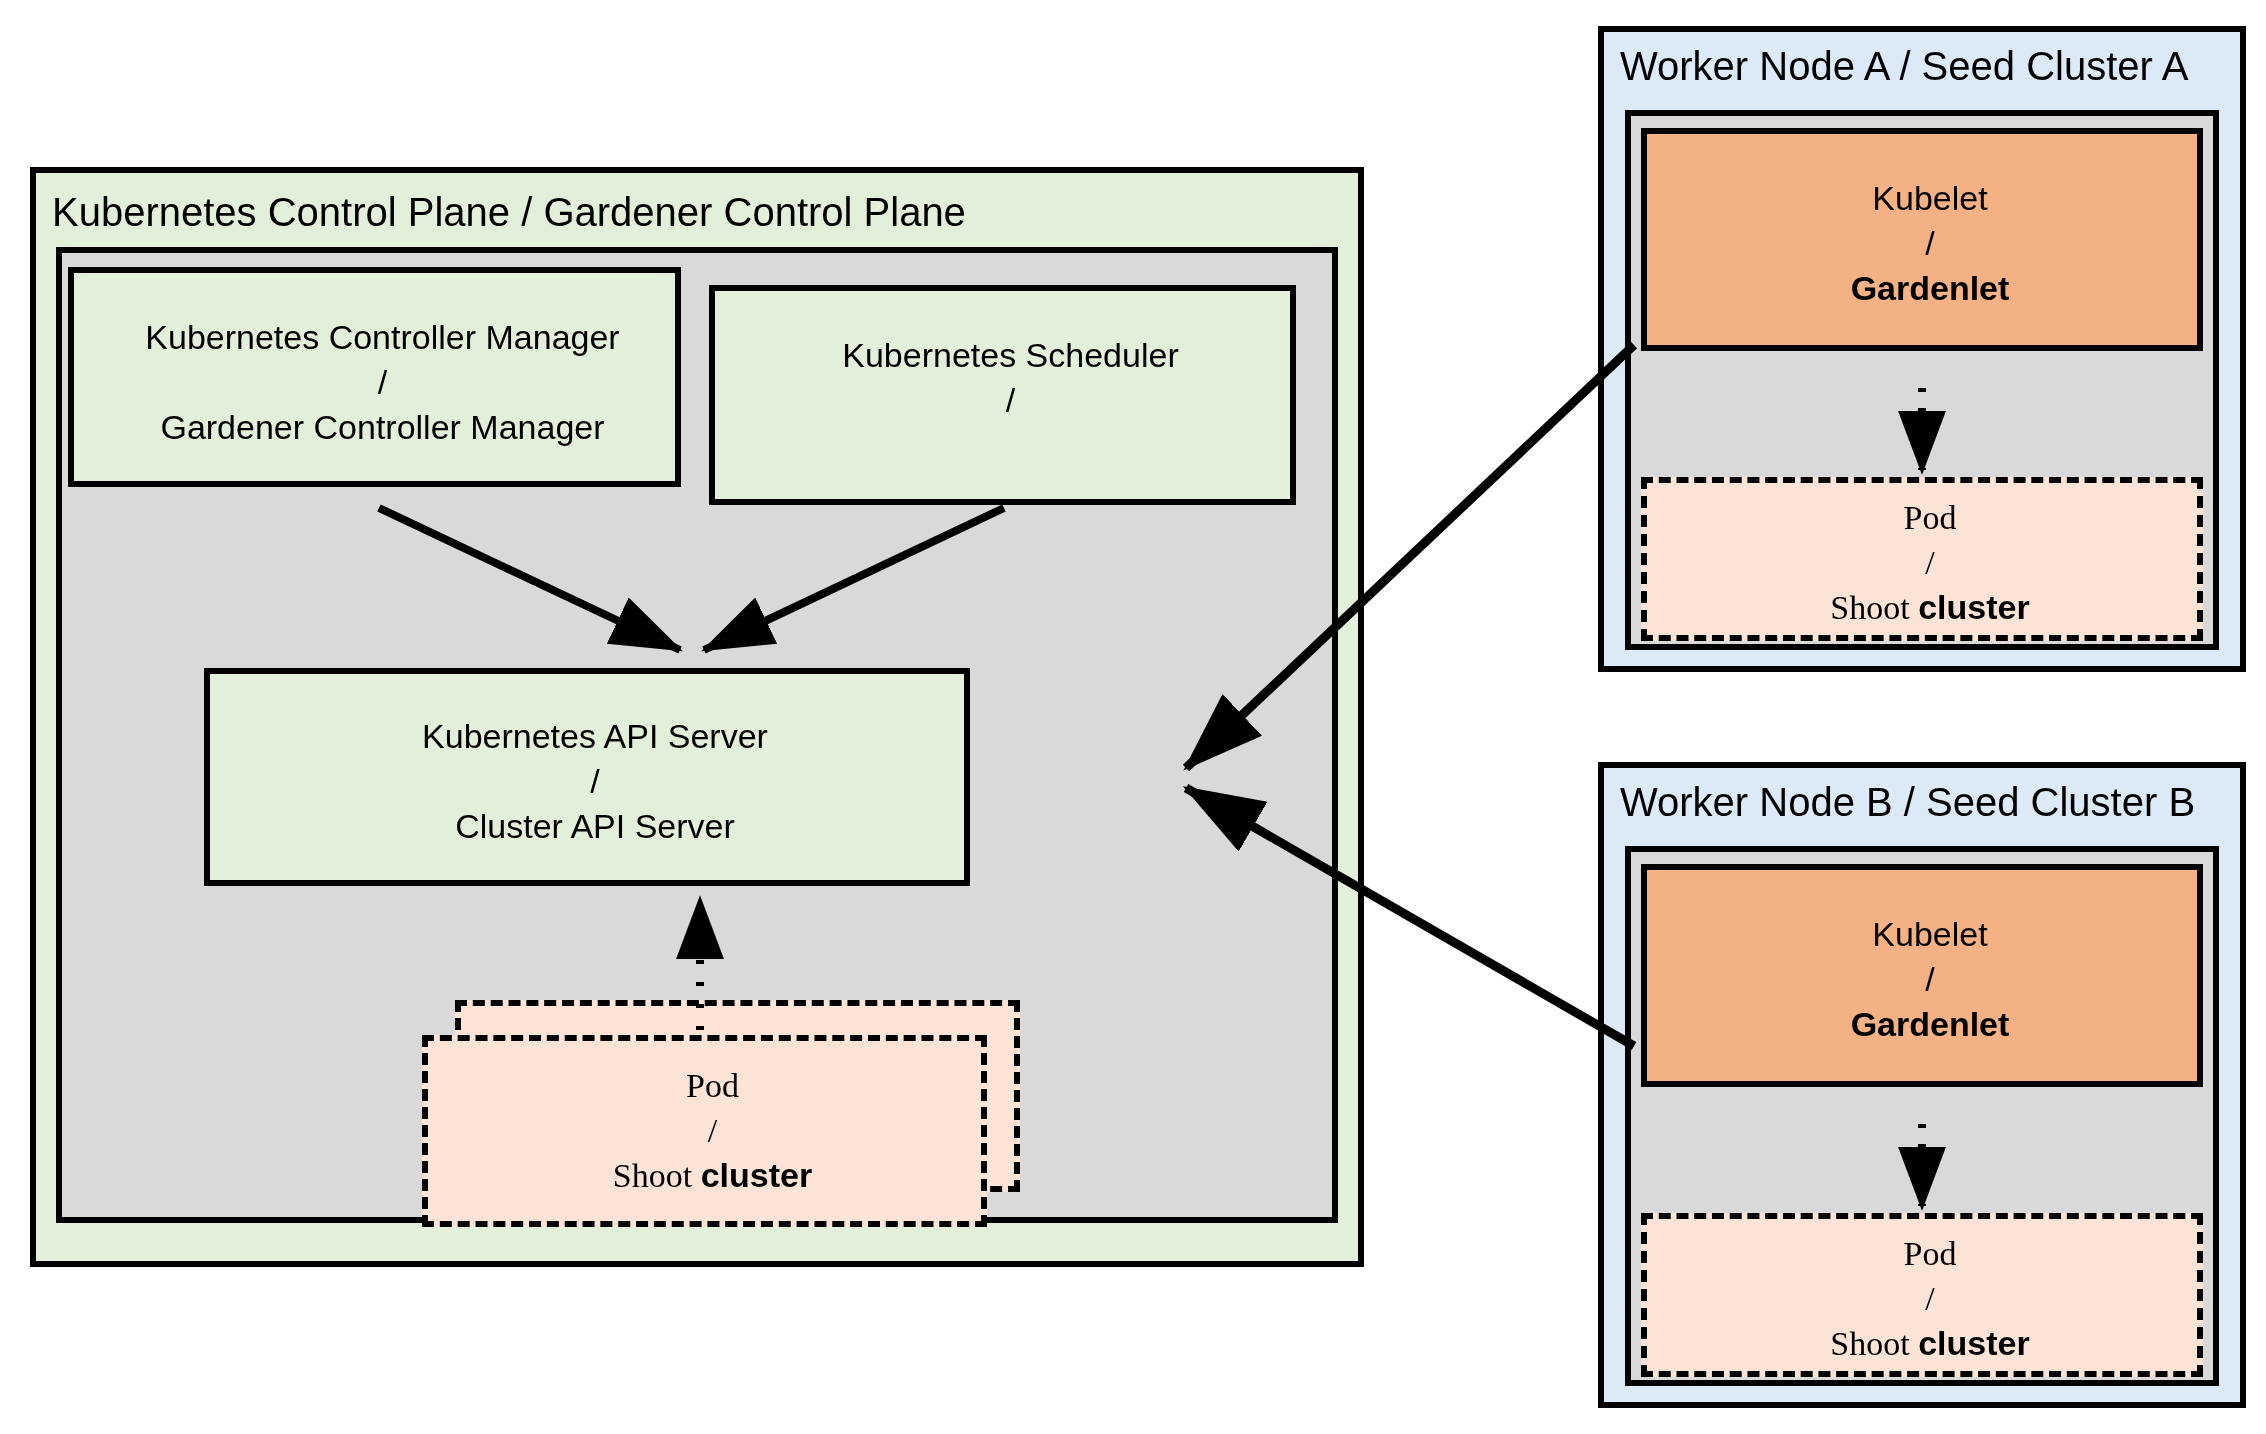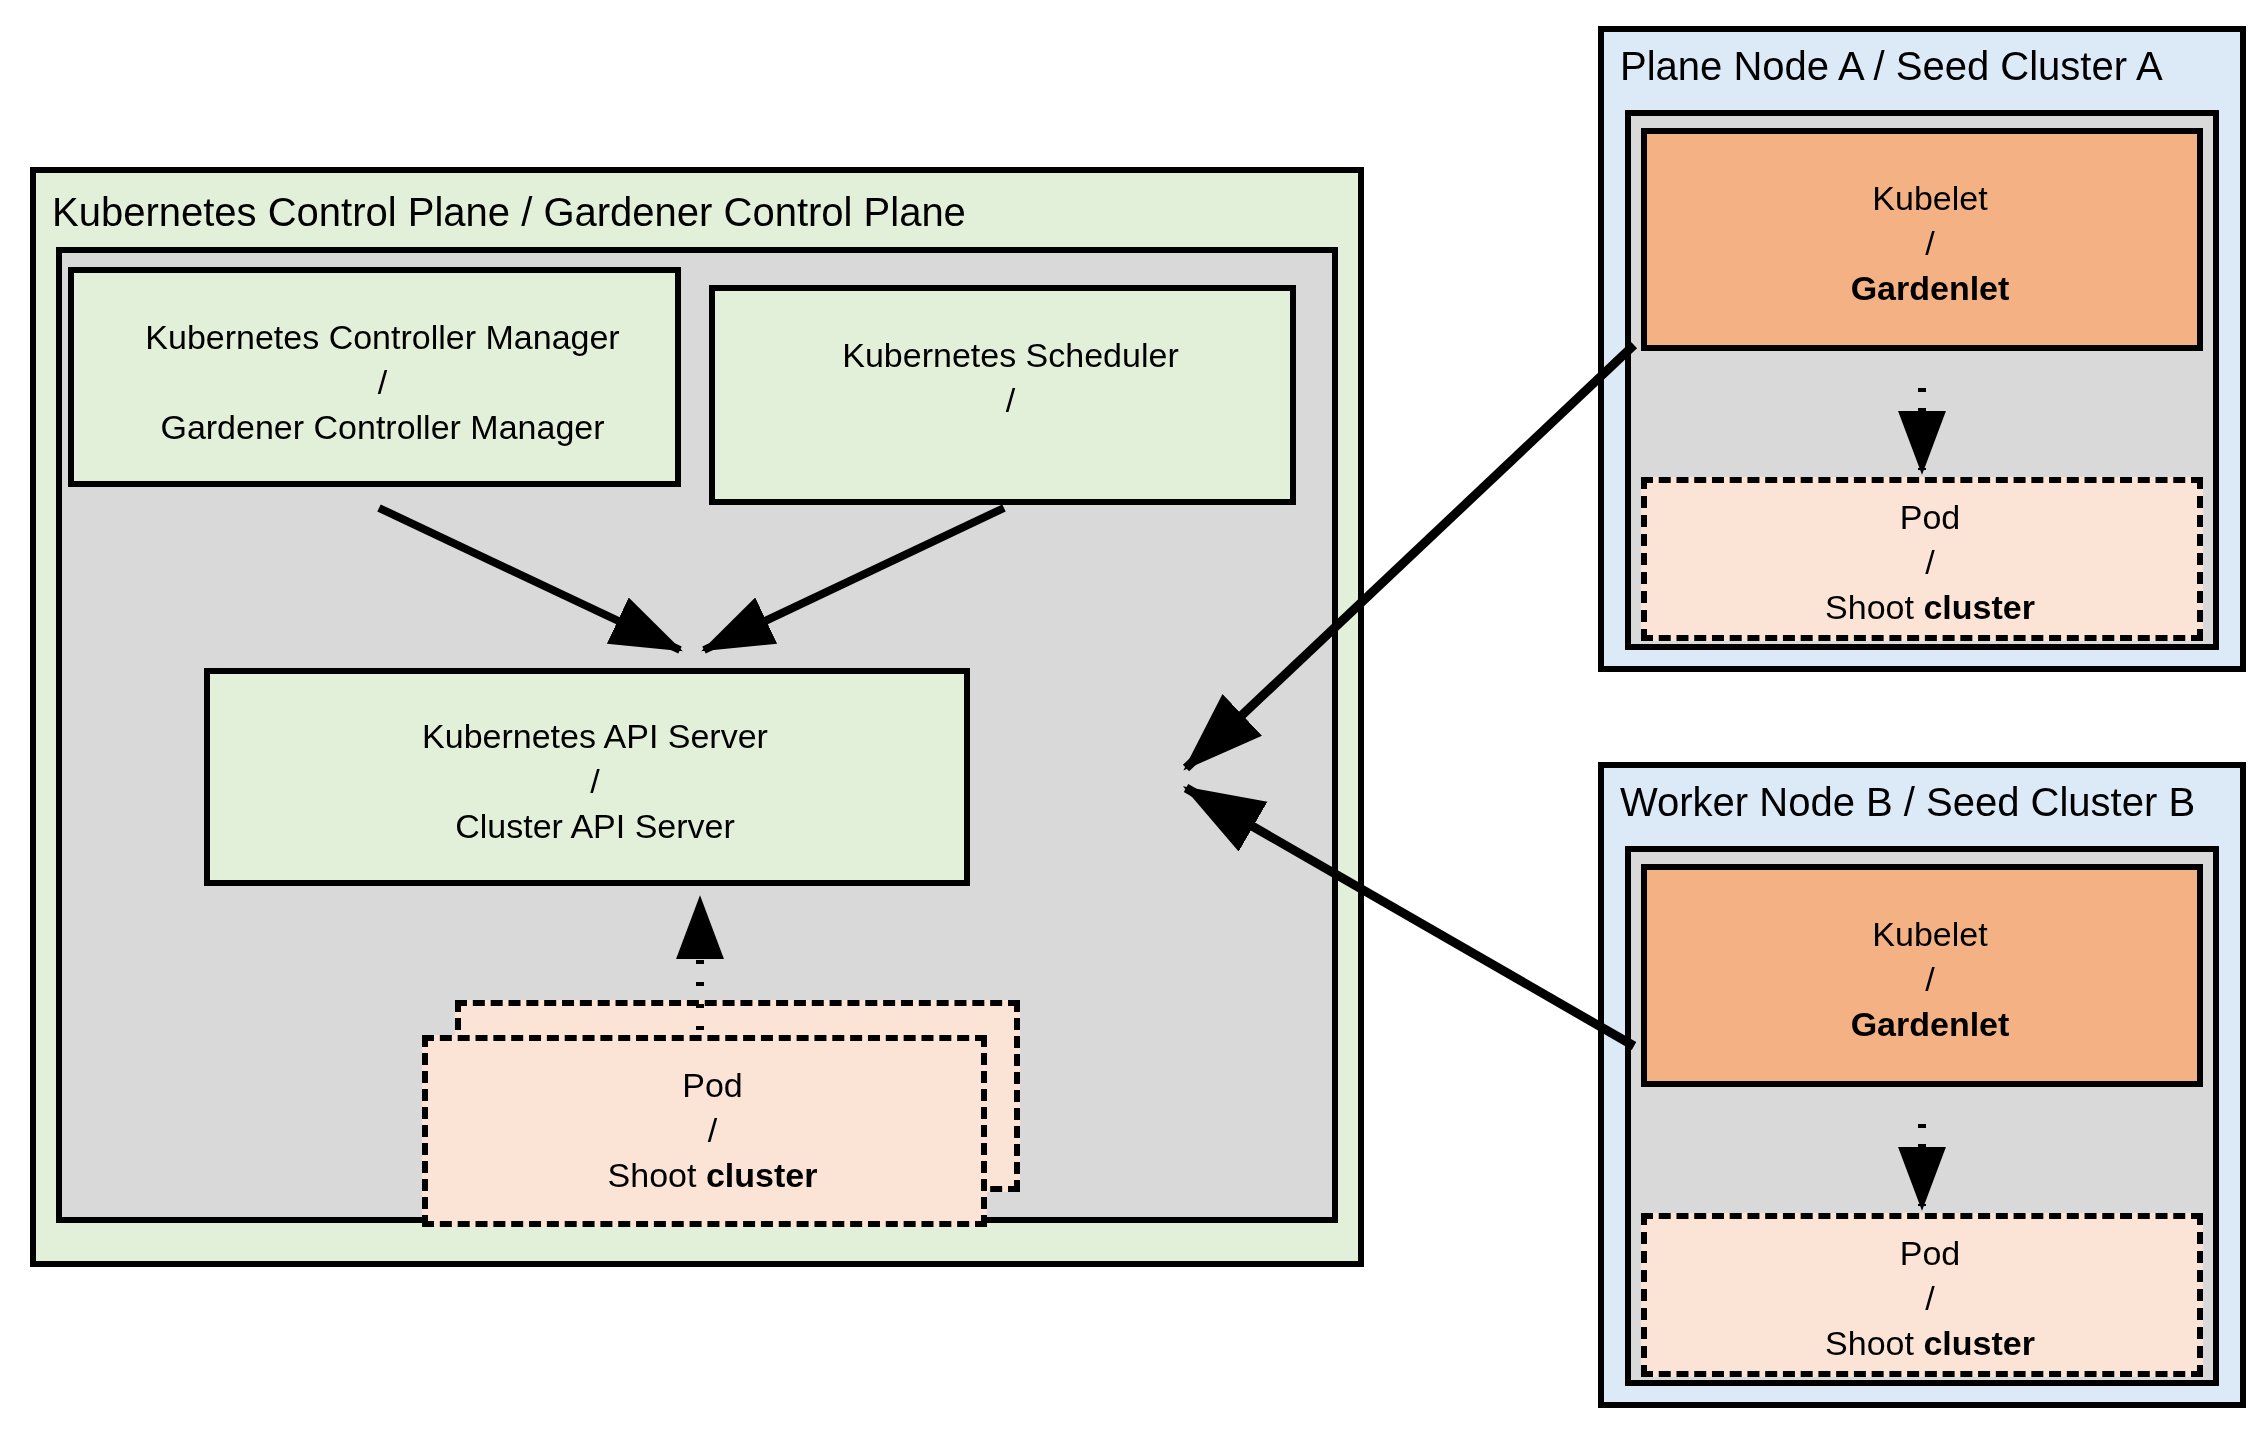--- a/index.html
+++ b/index.html
@@ -46,21 +46,21 @@
     left: 0; right: 0;
     text-align: center;
     font-size: 34px;
     color: #000;
     line-height: 1.33;
     font-family: "Liberation Sans", sans-serif;
     padding-left: 16px;
   }
   .b { font-weight: bold; }
   .mono {
-    font-family: Liberation Sans, sans-serif;
+    font-family: Liberation Serif, serif;
   }
   .lbl-line { display: block; }
 
   svg.overlay {
     position: absolute;
     left: 0; top: 0;
     width: 2266px;
     height: 1434px;
     pointer-events: none;
   }
@@ -109,21 +109,21 @@
       <span class="lbl-line mono">Pod</span>
       <span class="lbl-line mono">/</span>
       <span class="lbl-line">
         <span class="mono">Shoot </span><span class="b">cluster</span>
       </span>
     </div>
   </div>
 
   <div class="box solid blue" style="left:1598px; top:26px; width:648px; height:646px;">
   </div>
-  <div class="hdr" style="left:1620px; top:46px;">Plane Node A / Seed Cluster A</div>
+  <div class="hdr" style="left:1620px; top:46px;">Worker Node A / Seed Cluster A</div>
 
   <div class="box solid grey" style="left:1625px; top:110px; width:594px; height:540px;">
   </div>
 
   <div class="box solid orange" style="left:1641px; top:128px; width:562px; height:223px;">
     <div class="ctr" style="top:42px;">
       <span class="lbl-line">Kubelet</span>
       <span class="lbl-line">/</span>
       <span class="lbl-line b">Gardenlet</span>
     </div>

